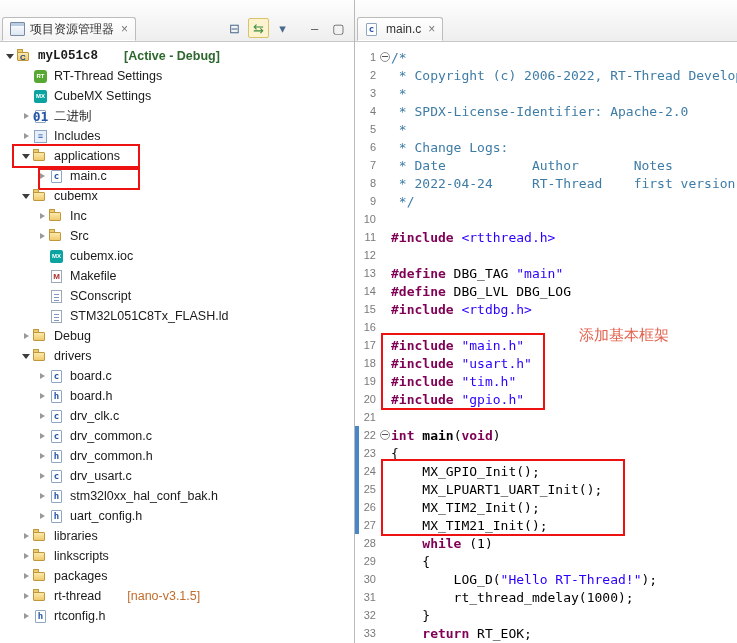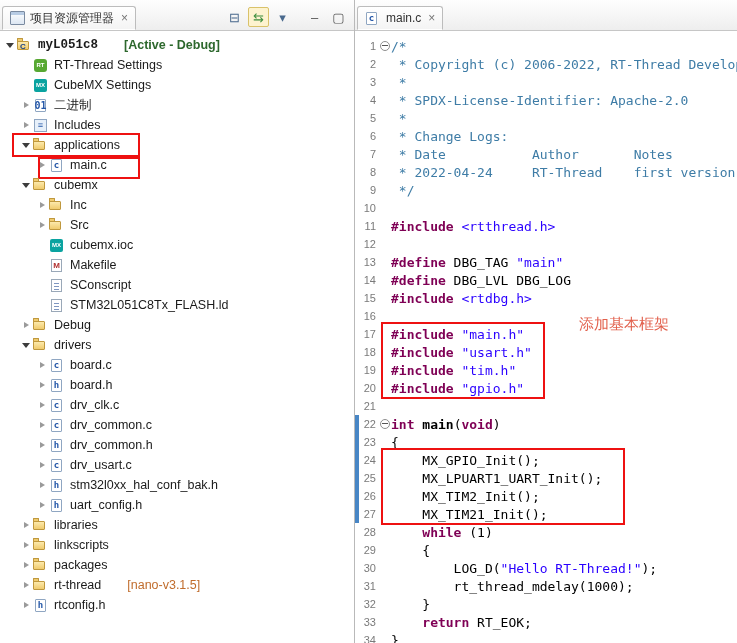--- a/index.html
+++ b/index.html
@@ -4,21 +4,21 @@
 <style>
   html,body{margin:0;padding:0;background:#fff;}
   body{width:737px;height:643px;overflow:hidden;font-family:"Liberation Sans",sans-serif;font-size:12px;color:#1a1a1a;}
   .app{display:flex;width:737px;height:643px;}
 
   
   .panel-left{width:355px;min-width:355px;border-right:1px solid #b9b9b9;display:flex;flex-direction:column;box-sizing:border-box;}
   .panel-right{flex:1;min-width:0;display:flex;flex-direction:column;}
 
   
-  .hdr{height:31px;min-height:25px;background:linear-gradient(#fefefe,#eeeeee);border-bottom:1px solid #c6c6c6;display:flex;align-items:flex-end;padding-left:2px;box-sizing:border-box;}
+  .hdr{height:42px;min-height:25px;background:linear-gradient(#fefefe,#eeeeee);border-bottom:1px solid #c6c6c6;display:flex;align-items:flex-end;padding-left:2px;box-sizing:border-box;}
   .tab{display:flex;align-items:center;gap:5px;height:24px;padding:0 7px;background:linear-gradient(#ffffff,#f4f4f4);border:1px solid #bcbcbc;border-bottom:1px solid #fff;border-radius:3px 3px 0 0;font-size:12px;color:#333;box-sizing:border-box;}
   .tab .close{color:#777;font-size:12px;margin-left:2px;line-height:1;}
   .vicon{width:13px;height:12px;border:1px solid #7a8aa0;background:linear-gradient(#ffffff,#dce6f2);box-shadow:inset 0 3px 0 #b8cce4;border-radius:1px;}
   .toolbar{margin-left:auto;display:flex;align-items:center;gap:3px;padding:0 5px 3px 0;}
   .tbtn{min-width:19px;height:18px;display:flex;align-items:center;justify-content:center;color:#49698d;font-size:13px;border:1px solid transparent;border-radius:2px;}
   .tbtn.pressed{background:var(--link-toggle-bg,#fdf3cf);border-color:#d9c26a;color:#3f8f3f;}
   .tbtn[data-name="minimize-icon"]{margin-left:8px;color:#555;}
   .tbtn[data-name="maximize-icon"]{color:#555;}
 
   
@@ -26,21 +26,21 @@
   .trow{height:20px;display:flex;align-items:center;font-size:12.5px;white-space:nowrap;}
   .arrow{width:12px;min-width:12px;height:12px;display:flex;align-items:center;justify-content:center;}
   .arrow.closed::before{content:"";width:0;height:0;border-top:3.5px solid transparent;border-bottom:3.5px solid transparent;border-left:5px solid #9a9a9a;}
   .arrow.open::before{content:"";width:0;height:0;border-left:4px solid transparent;border-right:4px solid transparent;border-top:5px solid #3c3c3c;}
   .ticon{width:17px;min-width:17px;height:16px;margin-right:3px;position:relative;display:flex;align-items:center;justify-content:center;}
   .ticon .glyph{font-style:normal;line-height:1;}
   .ic-folder::after{content:"";position:absolute;left:1px;top:4px;width:12px;height:9px;background:linear-gradient(#fce9ab,#f0cb6e);border:1px solid #bf983e;border-radius:1px;box-sizing:border-box;}
   .ic-folder::before{content:"";position:absolute;left:1px;top:1px;width:6px;height:4px;background:#f0cb6e;border:1px solid #bf983e;border-bottom:none;border-radius:1px 1px 0 0;box-sizing:border-box;}
   .ic-project .glyph{position:absolute;z-index:1;left:4px;top:5px;font:bold 8px "Liberation Sans",sans-serif;color:#14408c;}
   .ic-c .glyph,.ic-h .glyph,.ic-bin .glyph{width:11px;height:13px;background:#fff;border:1px solid #8fa6c2;border-radius:1px;font:bold 9px "DejaVu Sans Mono",monospace;color:#2457a8;display:flex;align-items:center;justify-content:center;box-sizing:border-box;}
-  .ic-bin .glyph{font-size:10px;letter-spacing:0;}
+  .ic-bin .glyph{font-size:13px;letter-spacing:0;}
   .ic-mx .glyph{width:13px;height:13px;background:#0aa3a0;color:#fff;font:bold 6px "Liberation Sans",sans-serif;display:flex;align-items:center;justify-content:center;border-radius:2px;}
   .ic-rt .glyph{width:13px;height:13px;background:#57a832;color:#fff;font:bold 6px "Liberation Sans",sans-serif;display:flex;align-items:center;justify-content:center;border-radius:3px;}
   .ic-inc .glyph{width:13px;height:13px;background:#e7f0fa;border:1px solid #8fa6c2;color:#2457a8;font:bold 9px "Liberation Sans",sans-serif;display:flex;align-items:center;justify-content:center;box-sizing:border-box;}
   .ic-make .glyph{width:11px;height:13px;background:#fff;border:1px solid #9aa8b8;color:#b03030;font:bold 8px "Liberation Sans",sans-serif;display:flex;align-items:center;justify-content:center;box-sizing:border-box;}
   .ic-txt .glyph{width:11px;height:13px;background:#fff;border:1px solid #9aa8b8;position:relative;box-sizing:border-box;}
   .ic-txt .glyph::before{content:"";position:absolute;left:2px;top:3px;width:5px;height:1px;background:#7f96c0;box-shadow:0 3px 0 #7f96c0,0 6px 0 #7f96c0;}
   .tlabel{padding:0 2px;}
   .tlabel.b{font-weight:bold;font-family:Liberation Mono, monospace;}
   .suffix{margin-left:24px;font-weight:bold;}
   .suffix.active{color:var(--active-suffix,#2d682d);}

